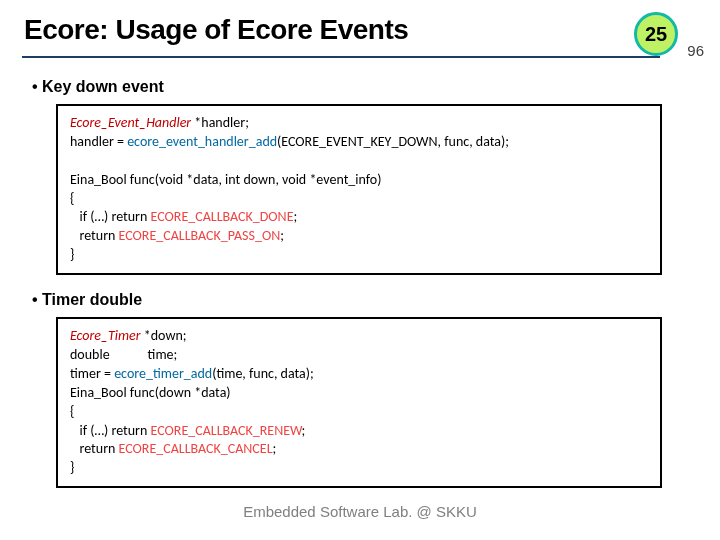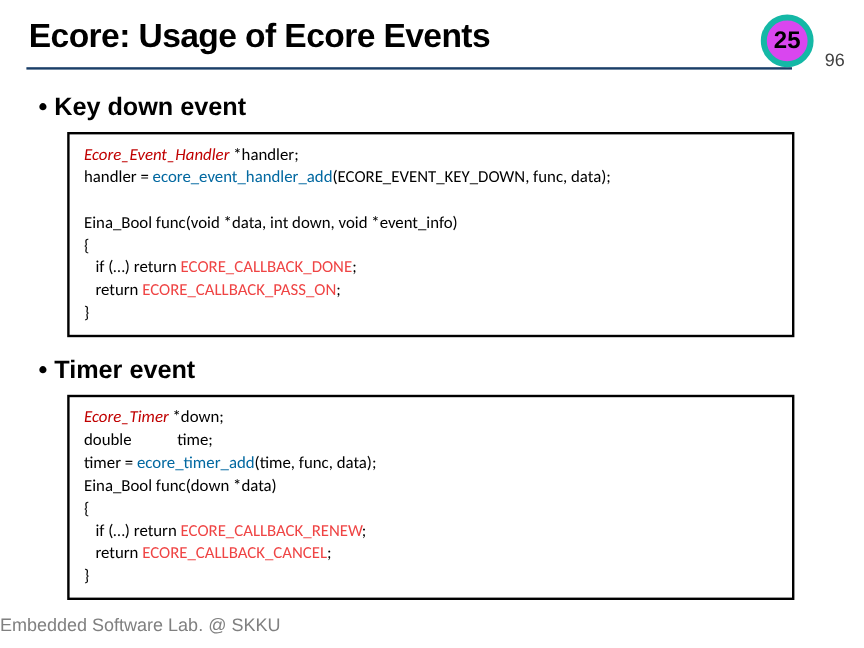--- a/index.html
+++ b/index.html
@@ -38,45 +38,45 @@
     height: 2px;
     background: #1a3e68;
   }
   .page-badge {
     position: absolute;
     top: 12px;
     right: 42px;
     width: 44px;
     height: 44px;
     border-radius: 50%;
-    border: 5px solid #14b8a6;
+    border: 3px solid #14b8a6;
     display: flex;
     align-items: center;
     justify-content: center;
     font-size: 20px;
     font-weight: bold;
     color: #000000;
-    background: #d946ef;
+    background: #bef264;
     box-sizing: border-box;
   }
   .total-pages {
     position: absolute;
     top: 42px;
     right: 16px;
     font-size: 15px;
     color: #404040;
   }
   .content {
     position: absolute;
     top: 78px;
     left: 32px;
     right: 58px;
   }
   .bullet {
-    font-size: 21px;
+    font-size: 16px;
     font-weight: bold;
     color: #000000;
     margin-bottom: 8px;
     margin-top: 0;
   }
   .bullet::before {
     content: "• ";
   }
   .code-box {
     border: 2px solid #000000;
@@ -87,24 +87,24 @@
     font-size: 14px;
     line-height: 1.35;
     white-space: pre;
     color: #000000;
   }
   .type-red { color: #c00000; font-style: italic; }
   .fn-blue { color: #0369a1; }
   .const-red { color: #ef4444; }
   .footer {
     position: absolute;
-    bottom: 10px;
+    bottom: 20px;
     left: 0;
     right: 0;
-    text-align: left;
+    text-align: center;
     font-size: 15px;
     color: #808080;
   }
 </style>
 </head>
 <body>
 
 <div class="slide">
 
   <div class="title-row">
@@ -123,21 +123,21 @@
 
     <div class="code-box"><span class="type-red">Ecore_Event_Handler</span><span> *handler;</span>
 <span>handler = </span><span class="fn-blue">ecore_event_handler_add</span><span>(ECORE_EVENT_KEY_DOWN, func, data);</span>
 <span></span>
 <span>Eina_Bool func(void *data, int down, void *event_info)</span>
 <span>{</span>
 <span>   if (…) return </span><span class="const-red">ECORE_CALLBACK_DONE</span><span>;</span>
 <span>   return </span><span class="const-red">ECORE_CALLBACK_PASS_ON</span><span>;</span>
 <span>}</span></div>
 
-    <div class="bullet">Timer event</div>
+    <div class="bullet">Timer double</div>
 
     <div class="code-box"><span class="type-red">Ecore_Timer</span><span> *down;</span>
 <span>double            time;</span>
 <span>timer = </span><span class="fn-blue">ecore_timer_add</span><span>(time, func, data);</span>
 <span>Eina_Bool func(down *data)</span>
 <span>{</span>
 <span>   if (…) return </span><span class="const-red">ECORE_CALLBACK_RENEW</span><span>;</span>
 <span>   return </span><span class="const-red">ECORE_CALLBACK_CANCEL</span><span>;</span>
 <span>}</span></div>
 

